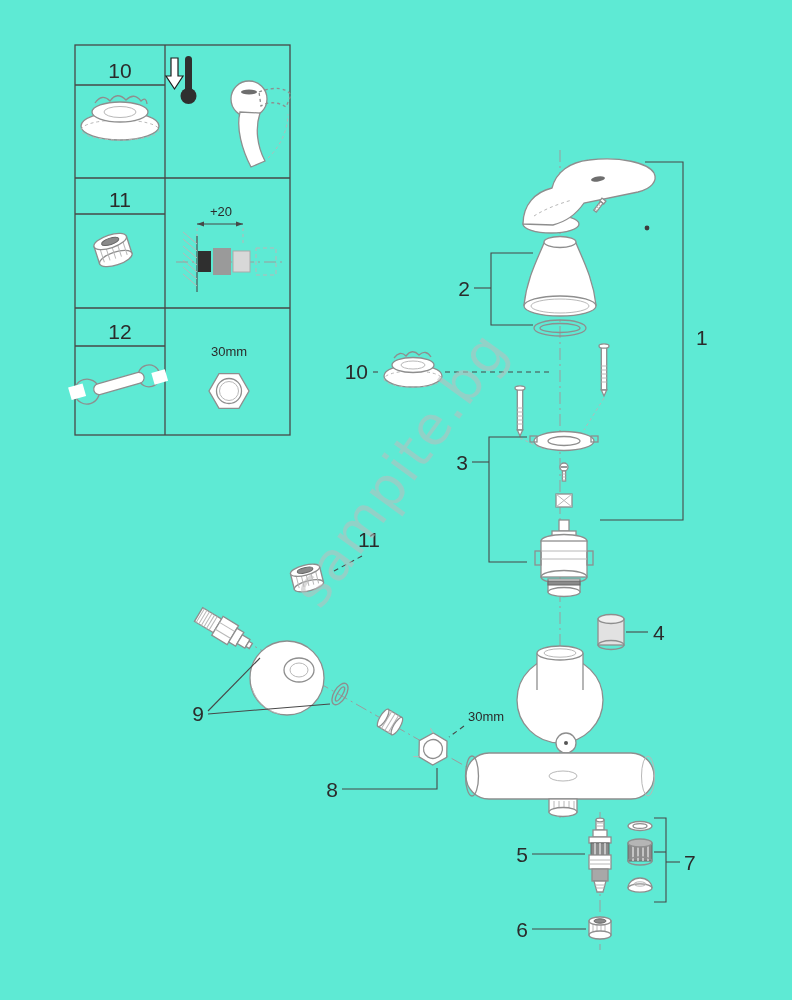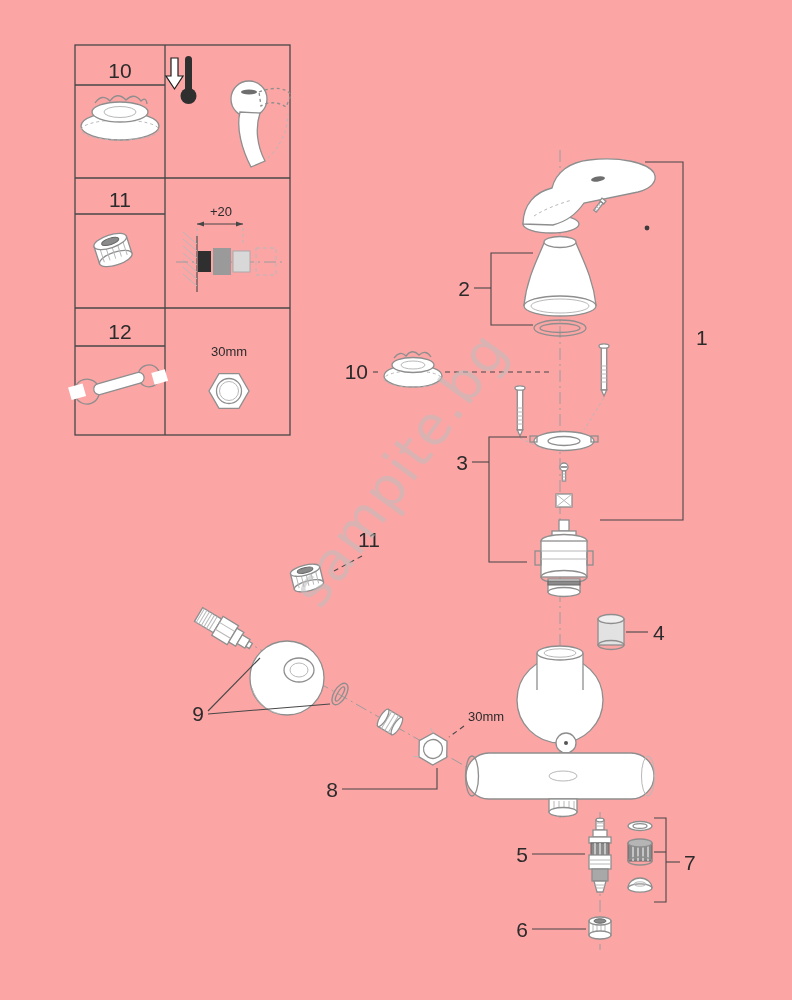--- a/index.html
+++ b/index.html
@@ -1,16 +1,16 @@
 <!DOCTYPE html>
 <html><head>
 <meta charset="utf-8">
 <style>
   html,body{margin:0;padding:0;background:#fff;}
-  .page{position:relative;width:792px;height:1000px;background:#fca5a5;overflow:hidden;
+  .page{position:relative;width:792px;height:1000px;background:#5eead4;overflow:hidden;
         font-family:"Liberation Sans",sans-serif;}
   svg{display:block;}
   
   .s  {stroke:#8e8e8e;fill:none;stroke-width:1.3;}
   .sf {stroke:#8e8e8e;fill:#ffffff;stroke-width:1.3;}
   .sl {stroke:#b8b8b8;fill:none;stroke-width:1;}
   .ld {stroke:#474747;fill:none;stroke-width:1.1;}
   .tbl{stroke:#474747;fill:none;stroke-width:1.3;}
   .dash{stroke-dasharray:5 4;}
   .dash2{stroke-dasharray:3 3;}

